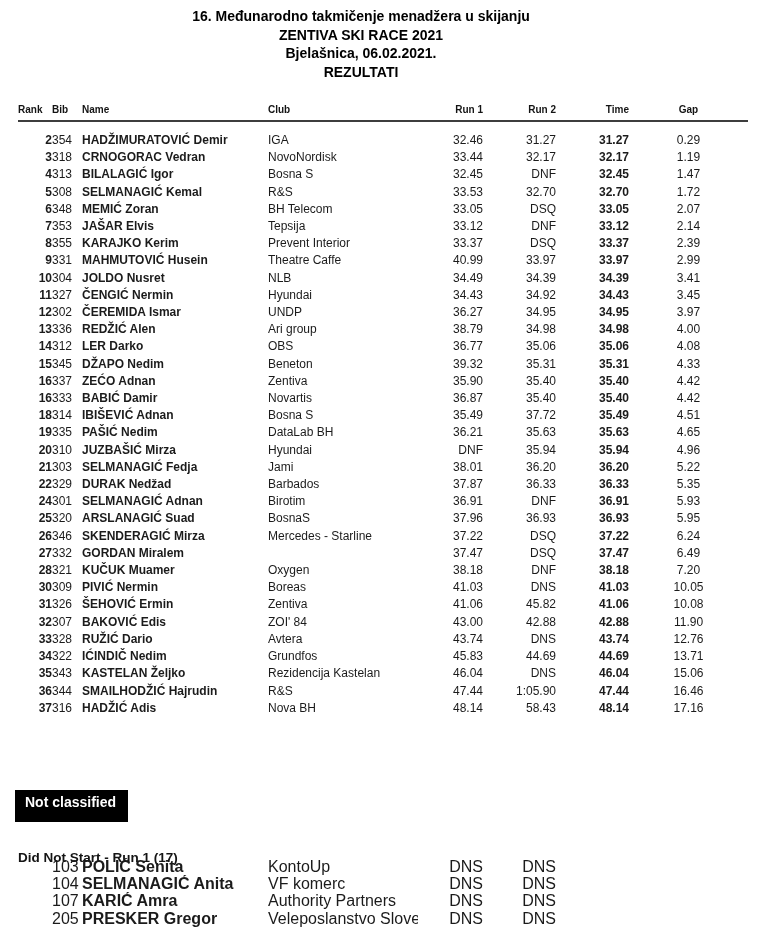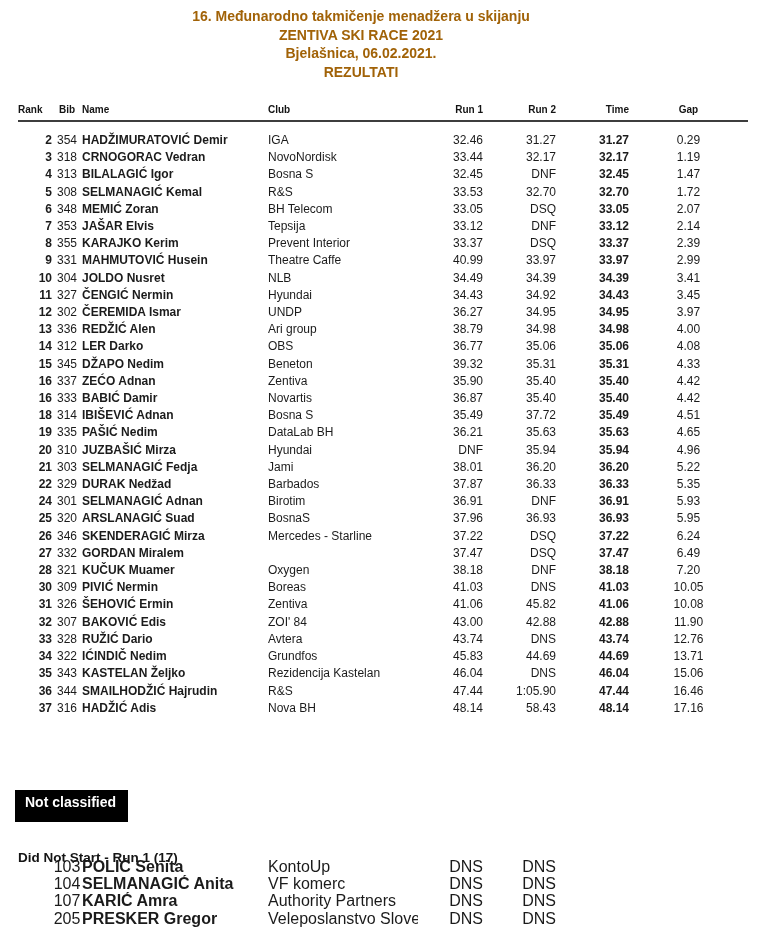--- a/index.html
+++ b/index.html
@@ -16,21 +16,21 @@
   
   .doc-header {
     position: absolute;
     top: 7px;
     left: 0;
     width: 722px;
     text-align: center;
     font-weight: bold;
     font-size: 14px;
     line-height: 18.5px;
-    color: #a16207;
+    color: #000000;
   }
 
   
   .results-wrap {
     position: absolute;
     top: 104px;
     left: 18px;
     width: 730px;
   }
   table.results {
@@ -54,21 +54,21 @@
     line-height: 17.2px;
     white-space: nowrap;
     overflow: hidden;
   }
   tbody.results-body tr:first-child td { padding-top: 10px; }
 
   
   .c-rank  { text-align: right; }
   td.c-rank { padding-right: 14px; font-weight: bold; }
   th.c-rank { text-align: left; }
-  .c-bib   { text-align: center; }
+  .c-bib   { text-align: left; }
   td.c-bib, th.c-bib { padding-right: 2px; }
   .c-name  { text-align: left; padding-left: 11px; }
   td.c-name { font-weight: bold; }
   .c-club  { text-align: left; }
   .c-run1, .c-run2, .c-time { text-align: right; }
   td.c-time { font-weight: bold; }
   .c-gap   { text-align: center; padding-right: 46px; }
 
   
   .not-classified-badge {

